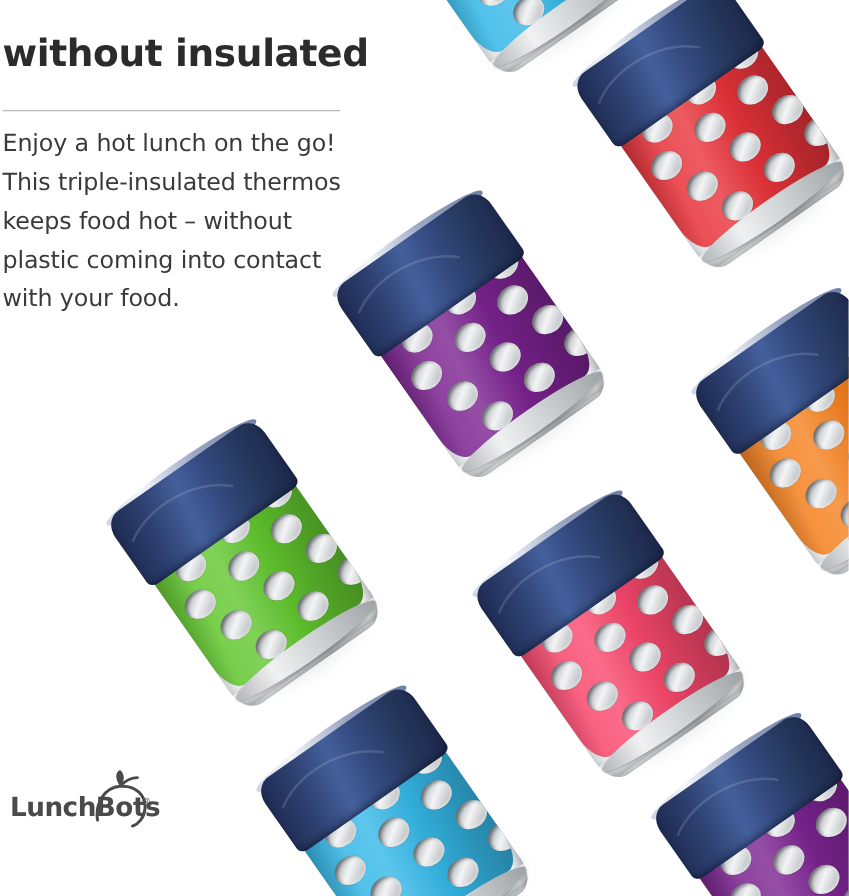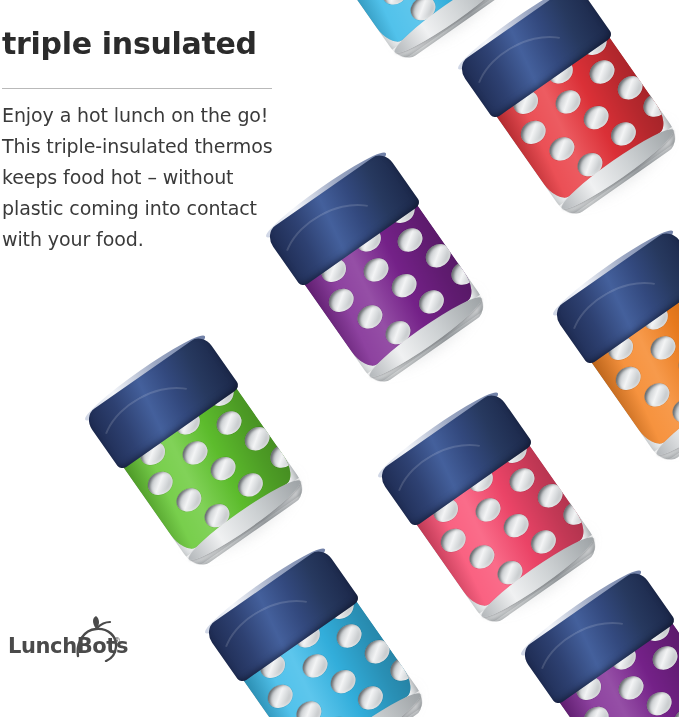--- a/index.html
+++ b/index.html
@@ -446,21 +446,21 @@
         <div class="base-seam"></div>
         <div class="lid-rim"></div>
         <div class="lid" style="background: linear-gradient(100deg, rgb(29, 42, 80) 0%, rgb(46, 65, 114) 22%, rgb(68, 96, 156) 42%, rgb(51, 73, 126) 60%, rgb(39, 57, 95) 78%, rgb(27, 39, 73) 100%);">
           <div class="arc a1"></div>
           <div class="arc a2"></div>
         </div>
       </div>
     </div>
 
   <div id="copy-panel">
-    <h1 id="headline">triple insulated</h1>
+    <h1 id="headline">without insulated</h1>
     <div id="divider"></div>
     <p id="body-copy">Enjoy a hot lunch on the go! This triple-insulated thermos keeps food hot – without plastic coming into contact with your food.</p>
   </div>
 
   <div id="logo">
     <span id="logo-wordmark">LunchBots</span>
     <span id="logo-mark">
       <svg width="52" height="46" viewBox="0 0 52 46">
         <path d="M8 40 C 6 26, 14 14, 26 13 C 38 12, 47 20, 46 31 C 45.4 38, 41 43, 36 45" fill="none" stroke="#4a4a4a" stroke-width="2.4" stroke-linecap="round"></path>
         <path d="M26 13 C 22 7, 22 2, 26 0 C 30 3, 30 9, 26 13 Z" fill="#4a4a4a"></path>

